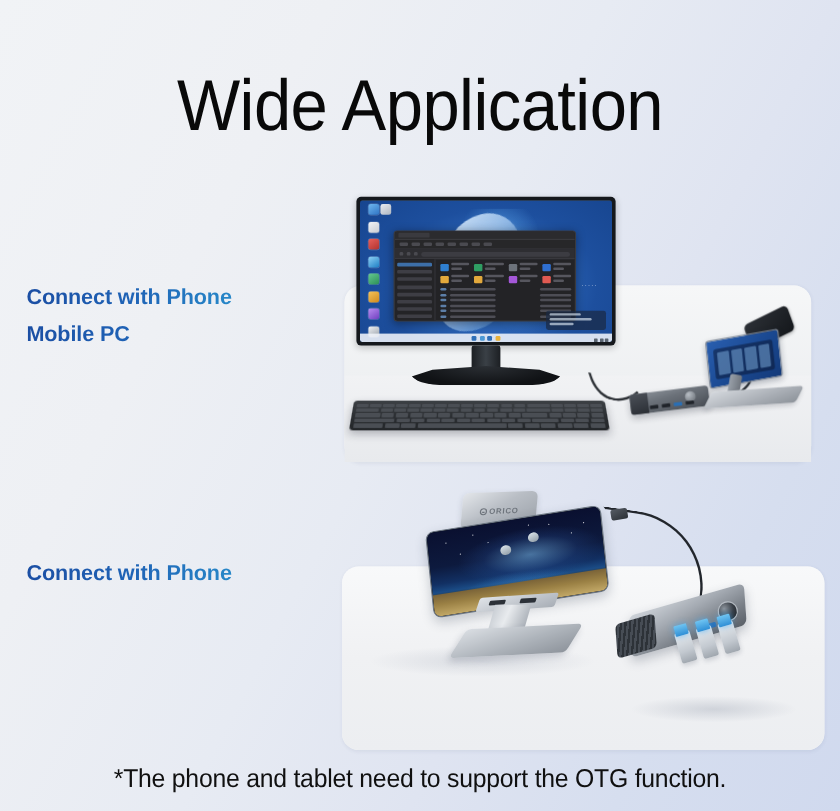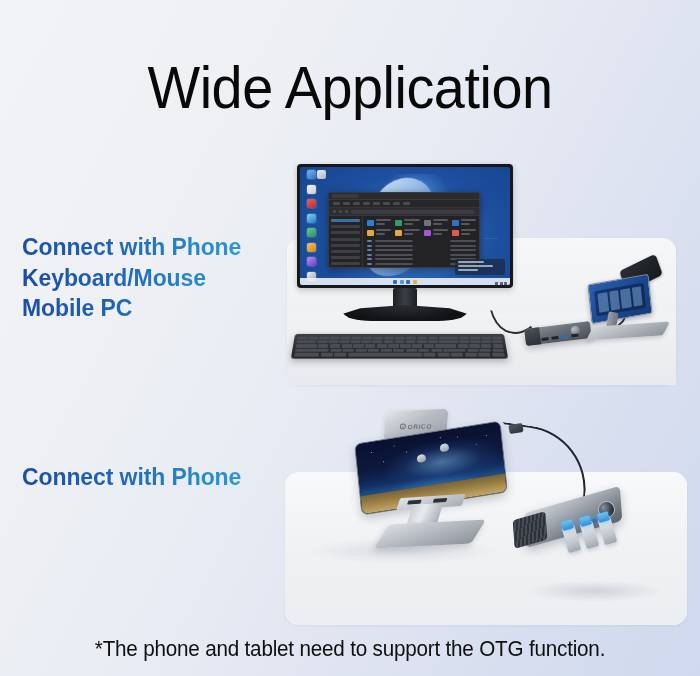--- a/index.html
+++ b/index.html
@@ -38,21 +38,21 @@
     transform-origin: 50% 50%;
     white-space: nowrap;
   }
 
   
   .txt-block { position: absolute; left: 22px; white-space: nowrap; }
   .txt-block.b1 { top: 232px; }
   .txt-block.b2 { top: 462px; }
 
   .line {
-    font-size: 23px;
+    font-size: 18px;
     line-height: 30.5px;
     font-weight: 700;
     letter-spacing: -0.1px;
     background: linear-gradient(95deg, #1b4ea3 0%, #1f63b6 34%, #2787c8 66%, #33a6d6 100%);
     -webkit-background-clip: text;
     background-clip: text;
     color: transparent;
     -webkit-text-fill-color: transparent;
     width: 258px;
   }
@@ -403,21 +403,20 @@
 </style>
 </head>
 <body>
 
 <div class="page">
 
   <div class="title">Wide Application</div>
 
   <div class="txt-block b1">
     <div class="line">Connect with Phone</div>
-    <div class="line">Keyboard/Mouse</div>
     <div class="line">Mobile PC</div>
   </div>
 
   <div class="txt-block b2">
     <div class="line">Connect with Phone</div>
   </div>
 
   <div class="card c1"></div>
 
   <div class="photo-wrap p1">

